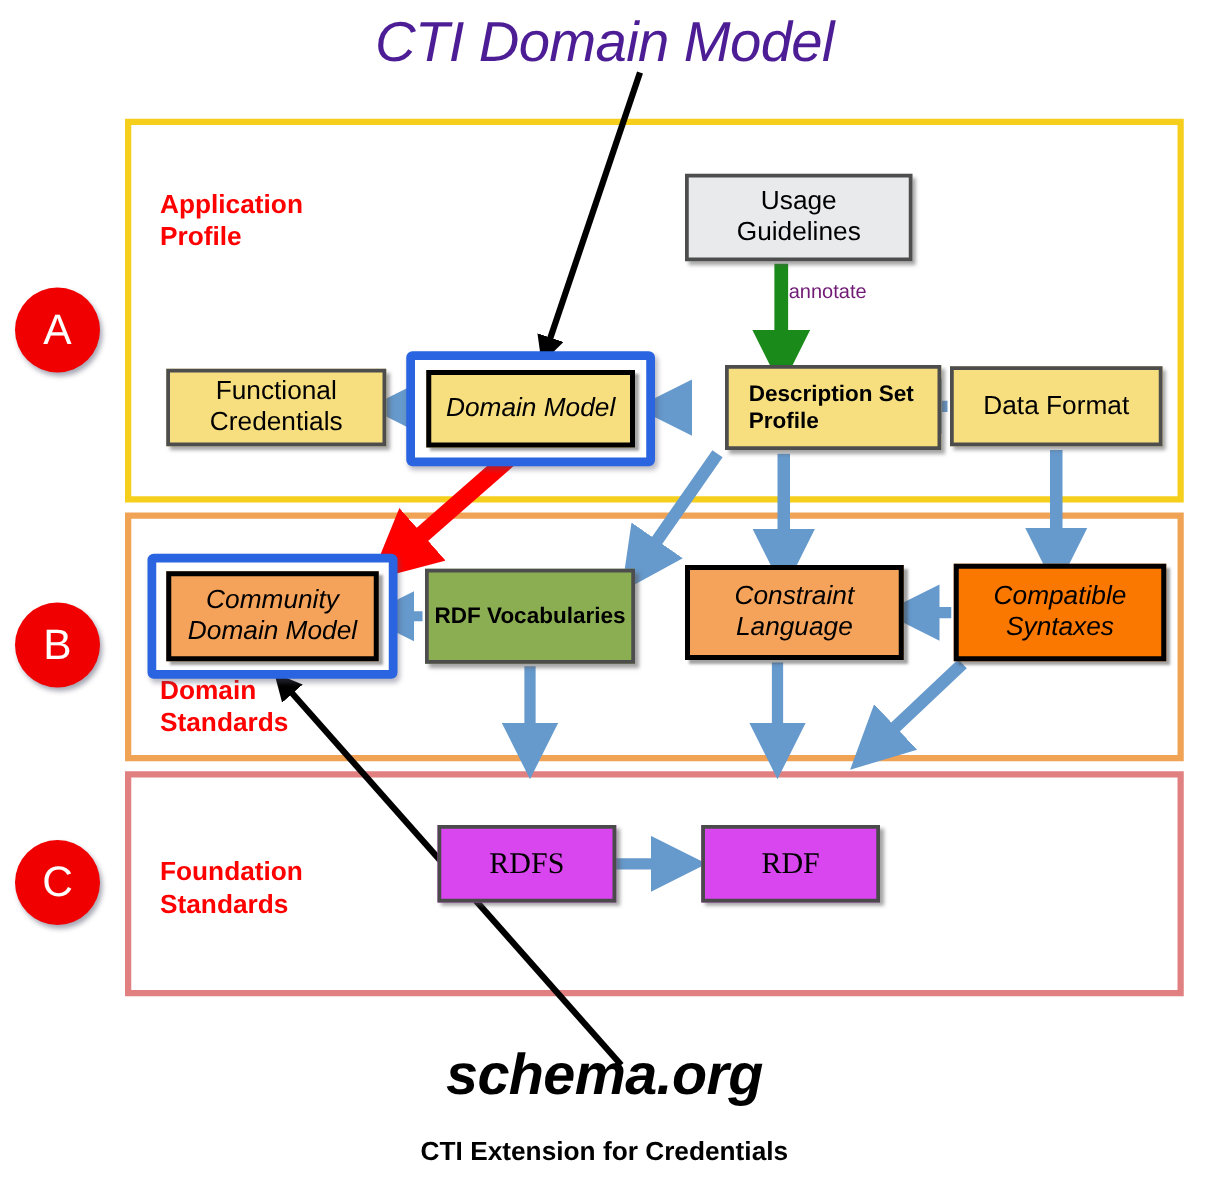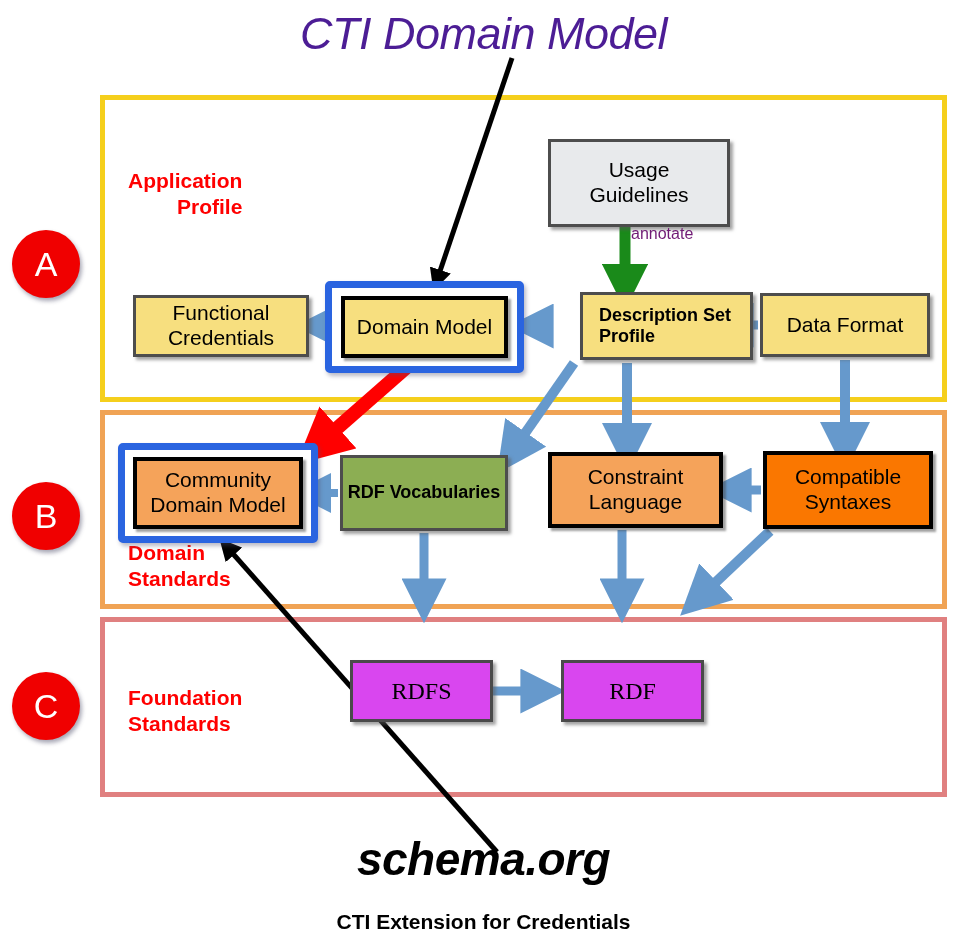--- a/index.html
+++ b/index.html
@@ -58,21 +58,21 @@
   .sec-c { left: 100px; top: 617px; width: 847px; height: 180px; border-color: #e08080; }
 
   .sec-label {
     position: absolute;
     color: #ff0000;
     font-weight: bold;
     font-size: 21px;
     line-height: 1.25;
     white-space: pre-line;
   }
-  .lab-a { left: 128px; top: 168px; text-align: right; }
+  .lab-a { left: 128px; top: 151px; }
   .lab-b { left: 128px; top: 540px; }
   .lab-c { left: 128px; top: 685px; }
 
   
   .badge {
     position: absolute;
     width: 68px; height: 68px;
     border-radius: 50%;
     background: #f00000;
     color: #ffffff;
@@ -94,21 +94,21 @@
     align-items: center;
     justify-content: center;
     text-align: center;
     color: #000;
     font-size: 21px;
     line-height: 1.18;
     white-space: pre-line;
     border: 3px solid #4d4d4d;
     box-shadow: 3px 3px 3px rgba(90,90,90,0.55);
   }
-  .node.thickblack { border: 4px solid #000000; box-shadow: 3px 3px 2px rgba(70,70,70,0.5); }
+  .node.thickblack { border: 4px solid #000000; box-shadow: 3px 3px 2px rgba(70,70,70,0.5); font-style: italic; }
   .node.bold { font-weight: bold; font-size: 18px; }
   .node.leftalign { justify-content: flex-start; text-align: left; padding-left: 16px; margin-left: 29px; }
   .node.serif { font-family: "Liberation Serif", serif; font-size: 24px; border: 3px solid #4a4a4a; }
 
   .fill-yellow  { background: #f7df7f; }
   .fill-grey    { background: #e8eaec; }
   .fill-green   { background: #8cae53; }
   .fill-orange1 { background: #f5a35a; }
   .fill-orange2 { background: #fa7700; }
   .fill-pink    { background: #d946ef; margin-left: 10px; }
@@ -119,21 +119,21 @@
     border: 7px solid #2a64e0;
     border-radius: 5px;
     background: #ffffff;
     box-shadow: 2px 3px 4px rgba(80,80,110,0.4);
   }
 
   
   .n-func   { left: 133px; top: 295px; width: 176px; height: 62px; }
   .n-hl-dm  { left: 325px; top: 281px; width: 199px; height: 92px; }
   .n-dm     { left: 341px; top: 296px; width: 167px; height: 62px; }
-  .n-usage  { left: 548px; top: 139px; width: 182px; height: 88px; }
+  .n-usage  { left: 548px; top: 139px; width: 182px; height: 70px; }
   .n-dsp    { left: 551px; top: 292px; width: 173px; height: 68px; }
   .n-dataf  { left: 760px; top: 293px; width: 170px; height: 64px; }
 
   .n-hl-cdm { left: 118px; top: 443px; width: 200px; height: 100px; }
   .n-cdm    { left: 133px; top: 457px; width: 170px; height: 72px; }
   .n-rdfv   { left: 340px; top: 455px; width: 168px; height: 76px; }
   .n-cons   { left: 548px; top: 452px; width: 175px; height: 76px; }
   .n-comps  { left: 763px; top: 451px; width: 170px; height: 78px; }
 
   .n-rdfs   { left: 340px; top: 660px; width: 143px; height: 62px; }

